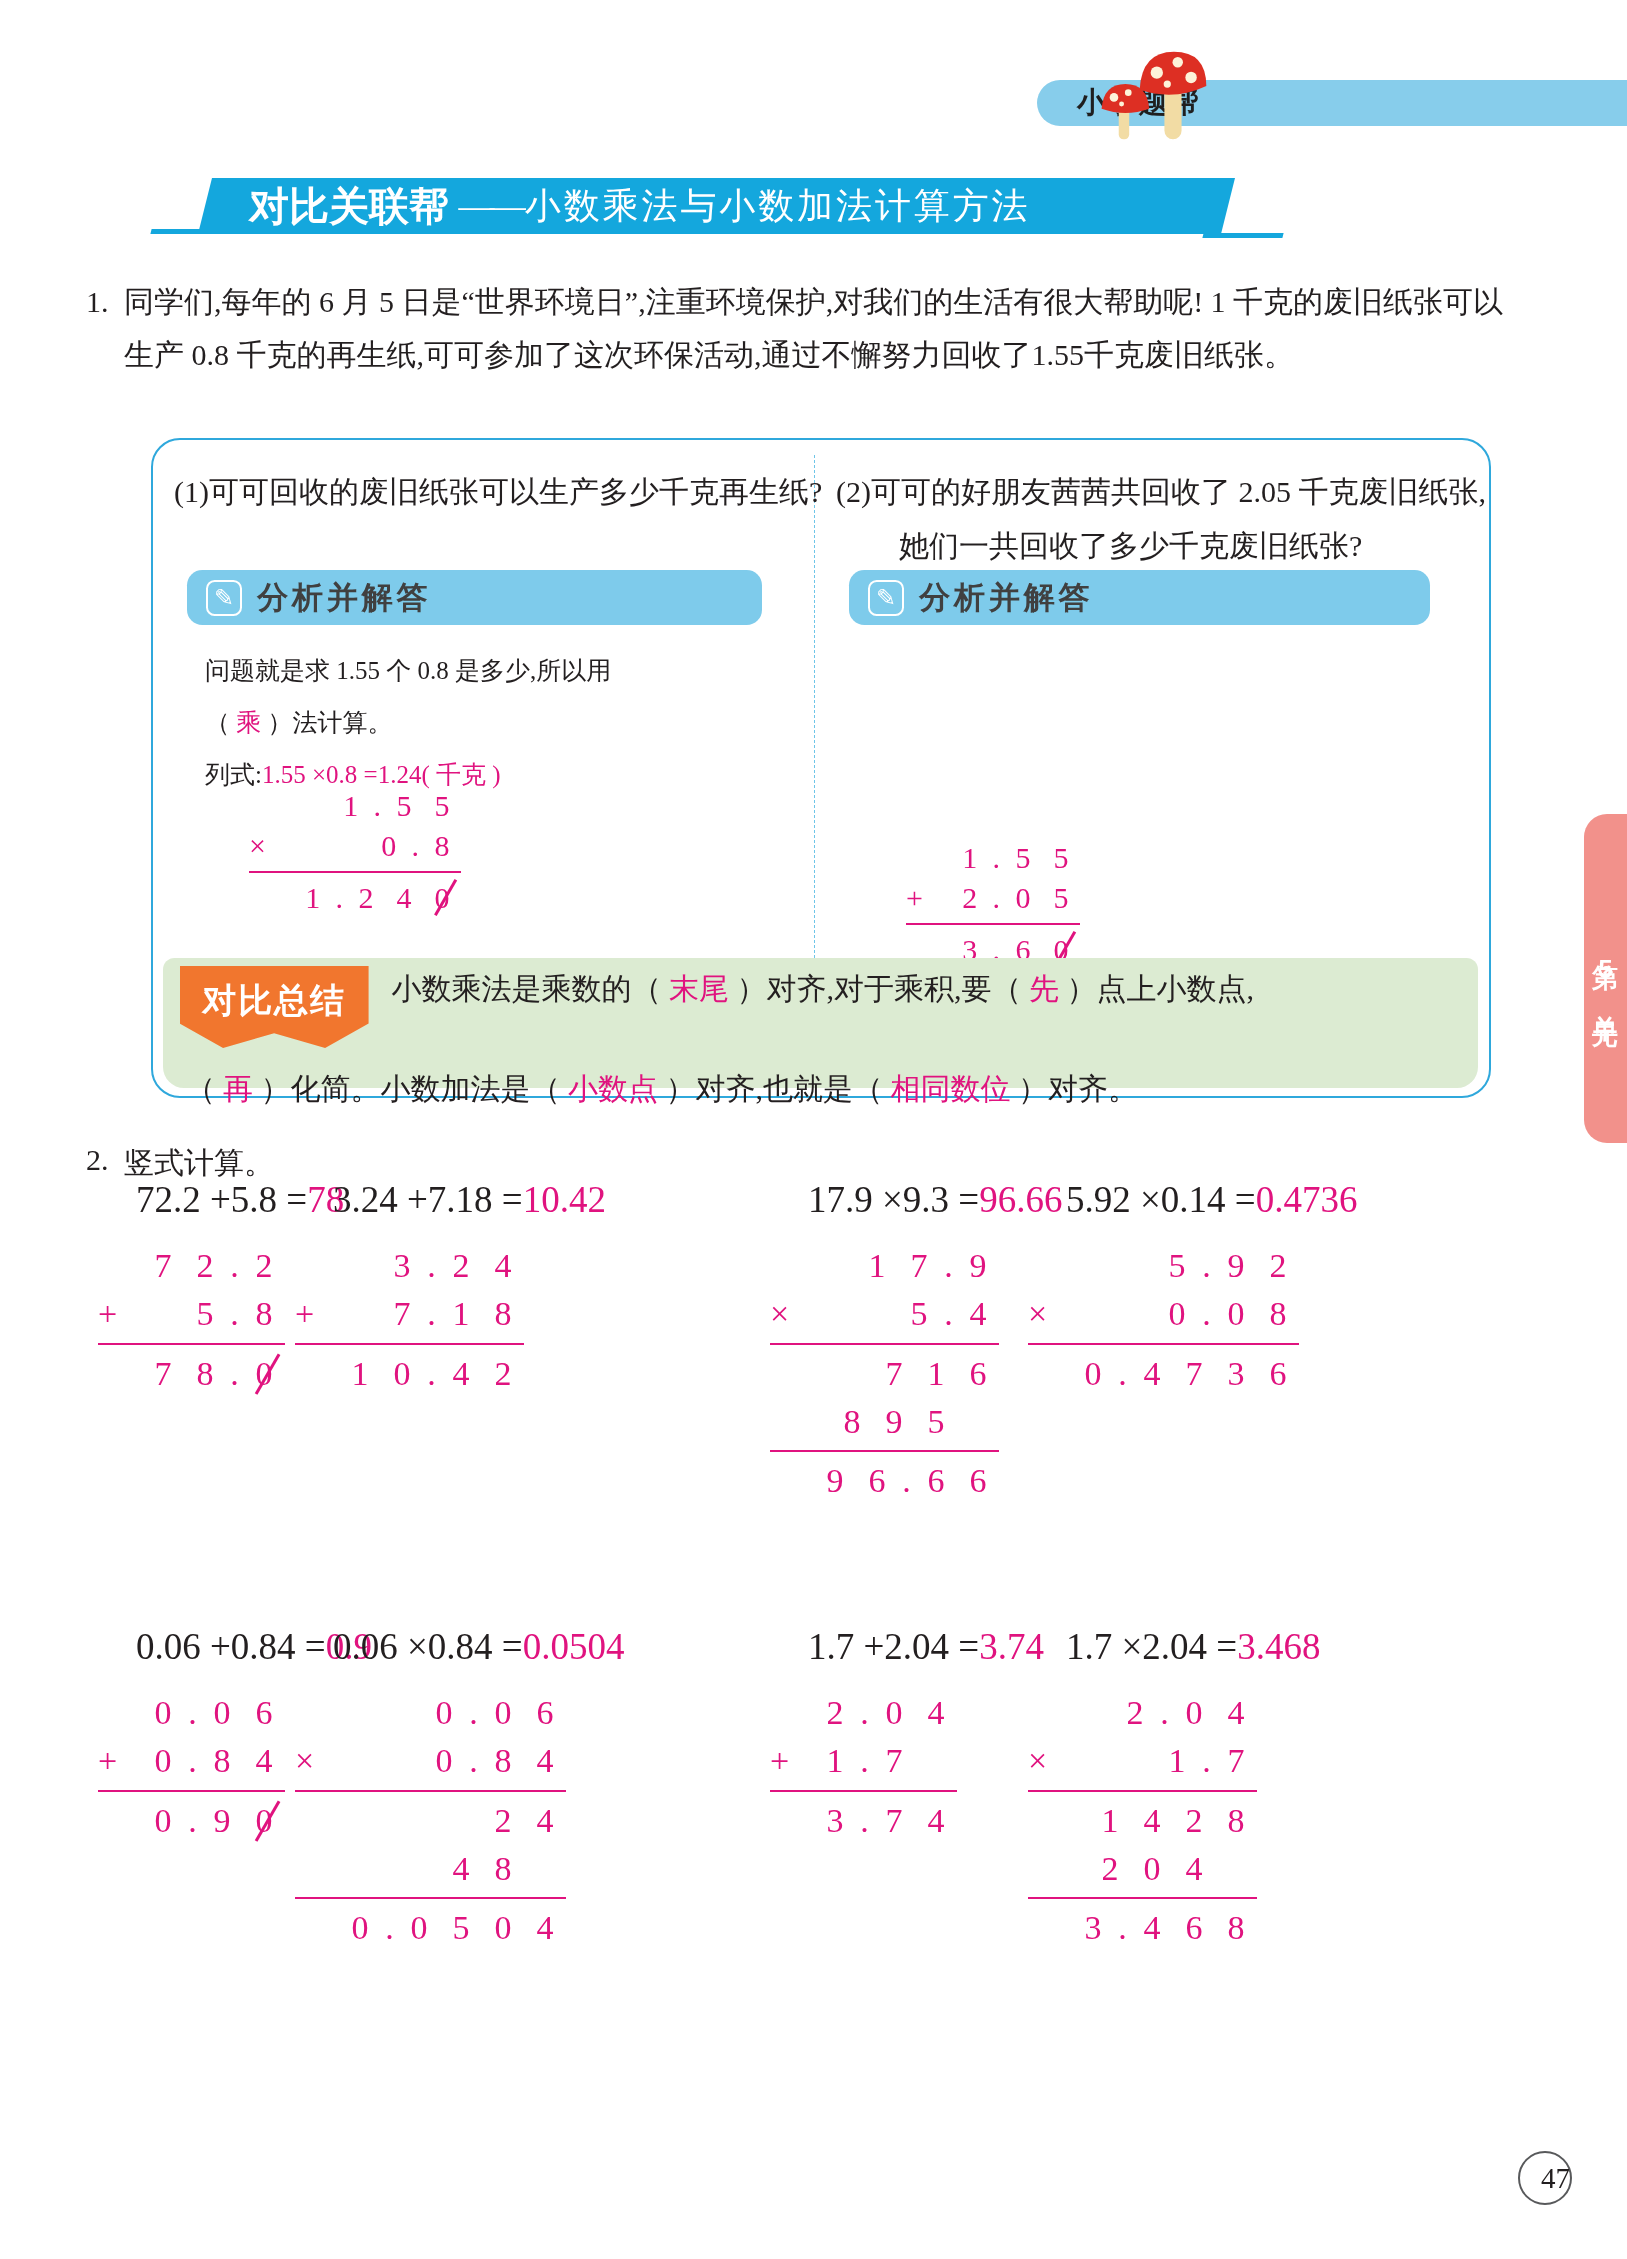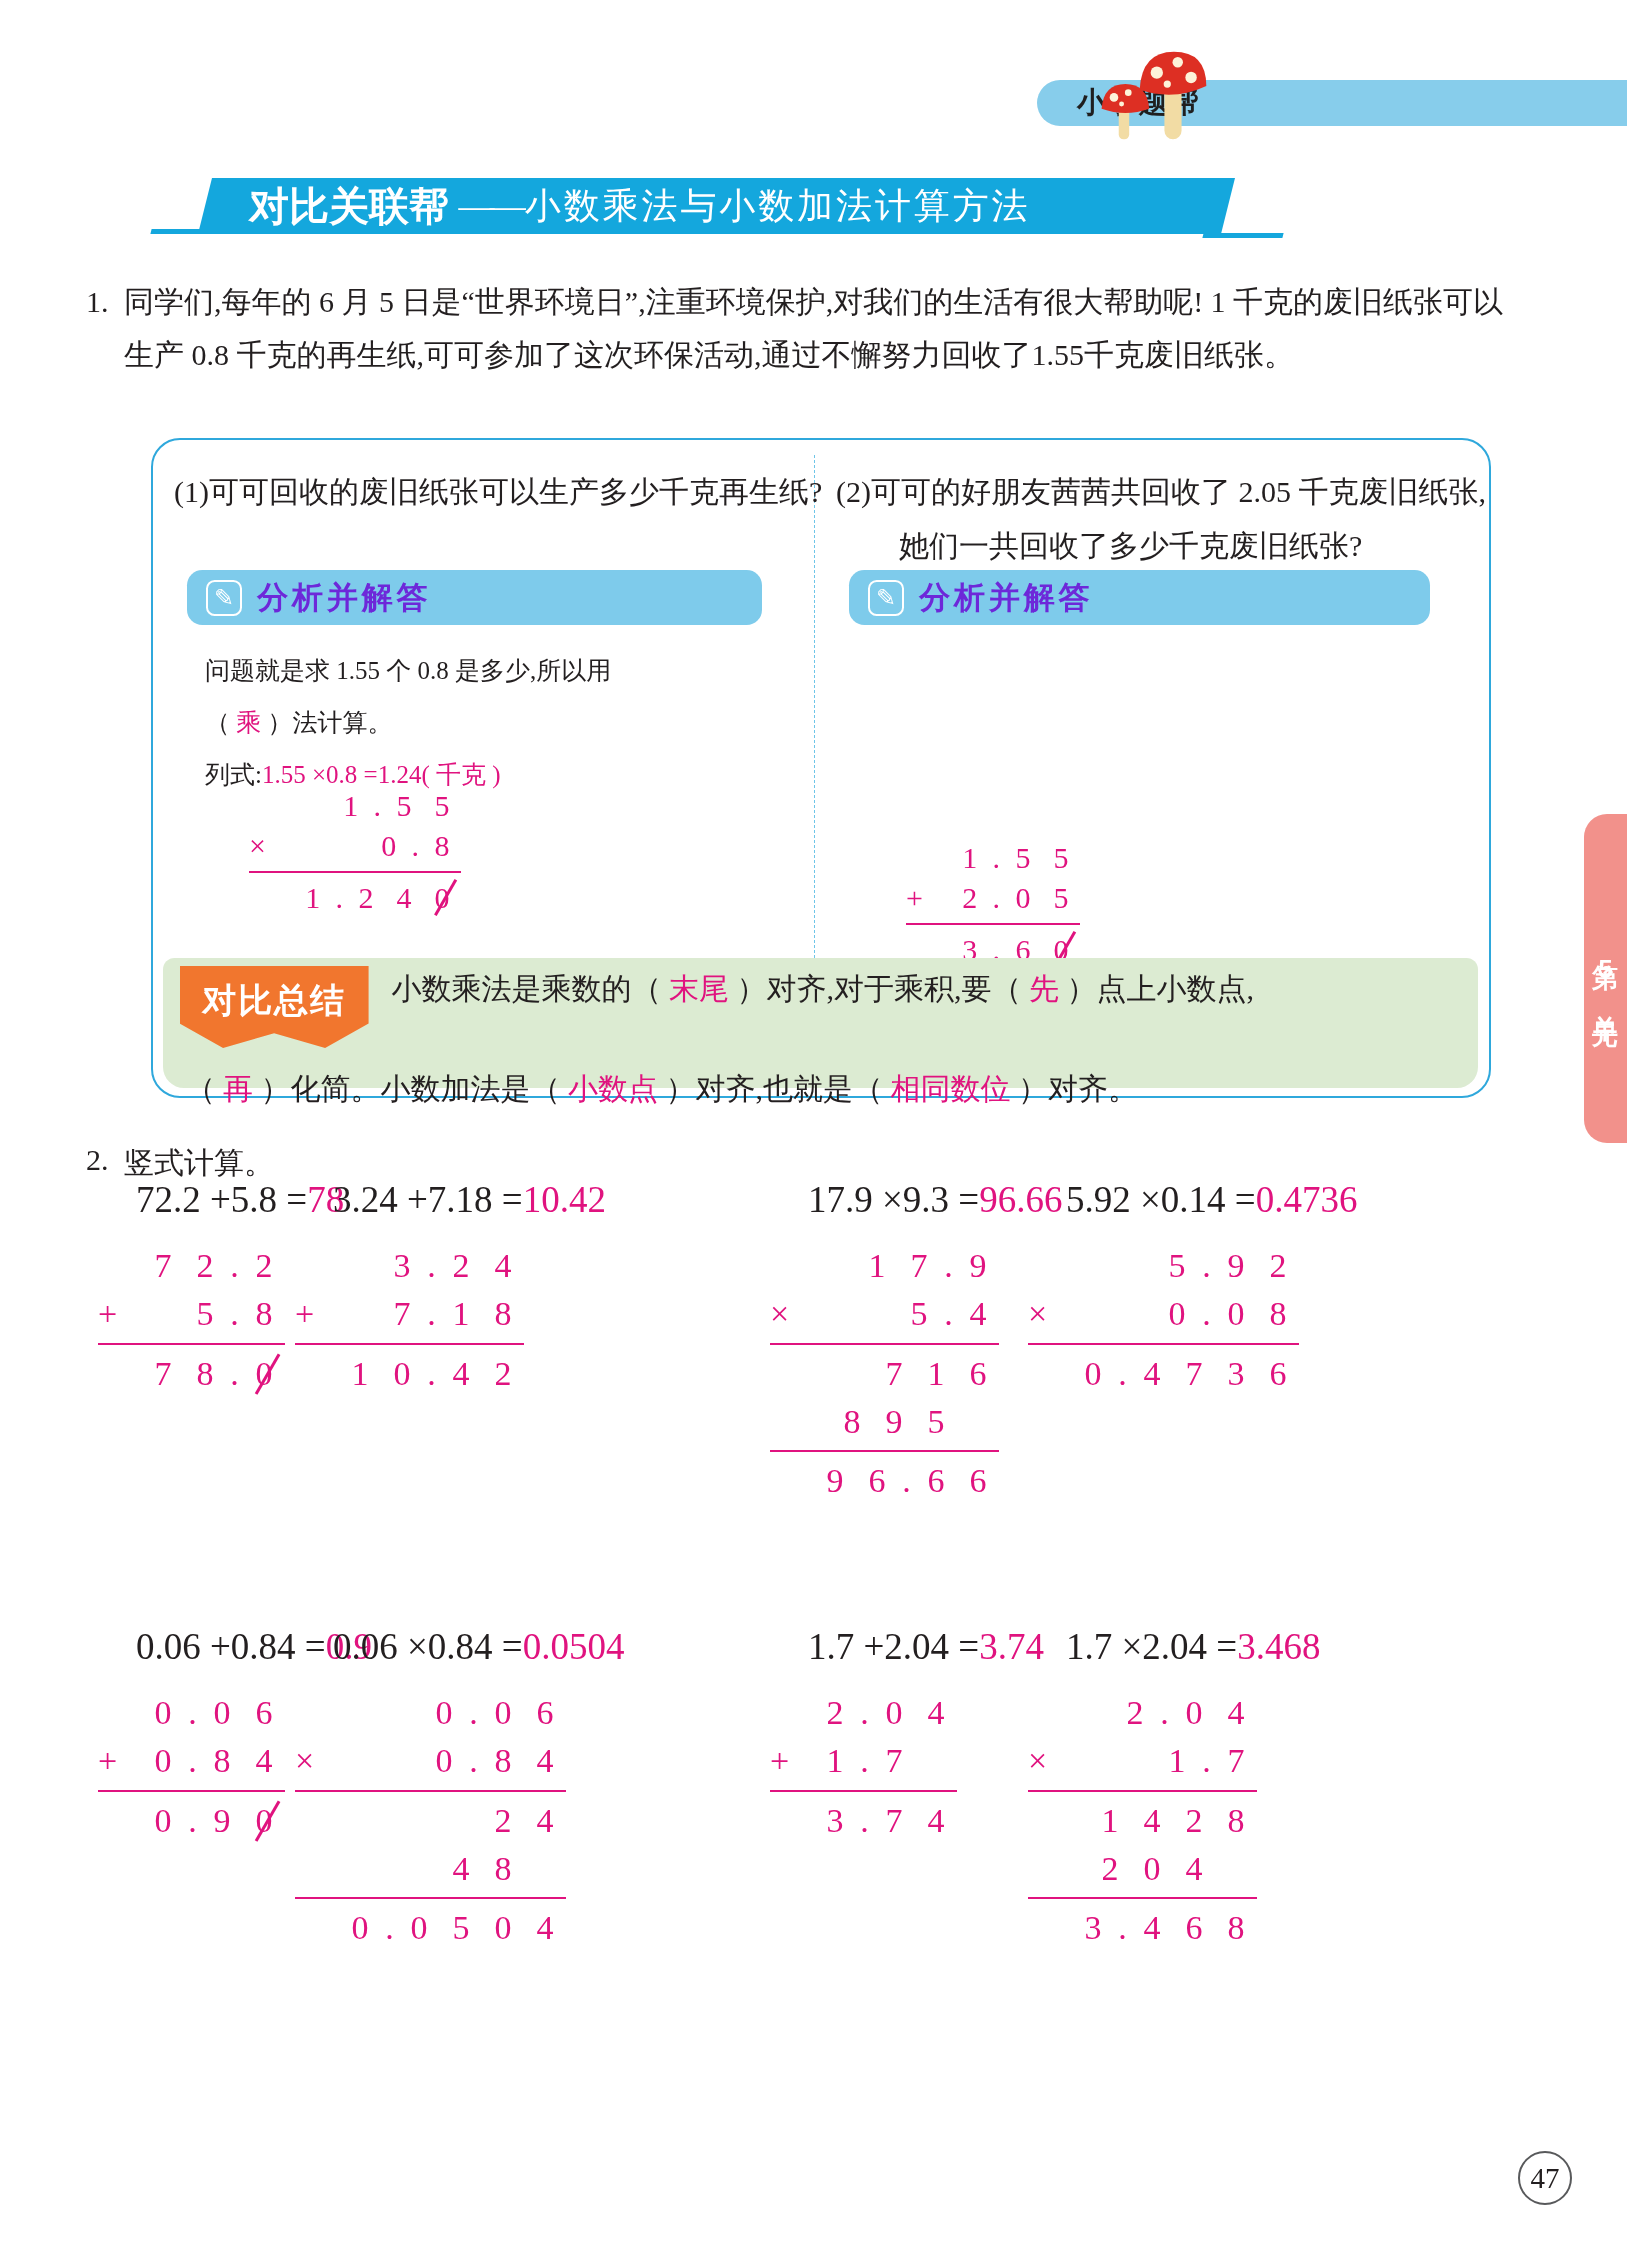--- a/index.html
+++ b/index.html
@@ -43,21 +43,21 @@
   .divider{position:absolute;left:661px;top:15.3px;height:503px;border-left:1.9px dashed #6ec5e8;}
   .subq{position:absolute;top:25px;font-size:30px;line-height:54px;padding-left:63px;text-indent:-63px;}
   .subq-l{left:21px;width:600px;}
   .subq-r{left:683px;width:614px;}
   .subbanner{position:absolute;top:130px;height:55px;background:var(--lightblue);border-radius:15.3px;
              display:flex;align-items:center;padding-left:19px;box-sizing:border-box;gap:15.3px;}
   .sb-l{left:34px;width:575px;}
   .sb-r{left:696px;width:581px;}
   .pencil{width:36px;height:36px;border:2.9px solid #fff;border-radius:8.6px;color:#fff;font-size:24px;
           display:flex;align-items:center;justify-content:center;box-sizing:border-box;flex:none;}
-  .sb-label{font-family:"Liberation Sans",sans-serif;font-weight:bold;font-size:31px;color:#6d28d9;letter-spacing:3.8px;}
+  .sb-label{font-family:"Liberation Sans",sans-serif;font-weight:bold;font-size:31px;color:#404040;letter-spacing:3.8px;}
   .analysis{position:absolute;font-size:25px;line-height:52px;}
   .an-l{left:52px;top:205px;width:583px;}
   .an-r{left:709px;top:205px;width:591px;}
   .hl{color:var(--magenta);}
 
   
   .vert{color:var(--magenta);}
   .vert.abs{position:absolute;}
   .v-l{left:96px;top:346px;font-size:30px;}
   .v-r{left:753px;top:398px;font-size:30px;}
@@ -90,21 +90,21 @@
   .eqline{font-size:37px;white-space:nowrap;}
   .eqline .ans{color:var(--magenta);}
   .prob .vert{margin-top:21px;margin-left:-38px;font-size:34px;}
 
   
   .side-tab{position:absolute;right:0;top:814px;width:44px;height:329px;background:var(--salmon);
             border-radius:23px 0 0 23px;display:flex;align-items:center;justify-content:center;}
   .side-tab-text{writing-mode:vertical-rl;text-orientation:upright;color:#fff;
                  font-family:"Liberation Sans",sans-serif;font-size:26px;font-weight:bold;letter-spacing:9.6px;}
   .page-circle{position:absolute;left:1518px;top:2151px;width:54px;height:54px;border:2.9px solid #58595b;
-               border-radius:50%;display:flex;align-items:center;justify-content:center;font-size:29px;box-sizing:border-box;}
+               border-radius:50%;display:flex;align-items:center;justify-content:flex-end;font-size:29px;box-sizing:border-box;}
 </style>
 </head>
 <body>
 
 <div class="page">
 
   <div class="header-bar">
     <span class="header-text">小学题帮</span>
   </div>
   <svg class="mushrooms" viewBox="0 0 132 104">

